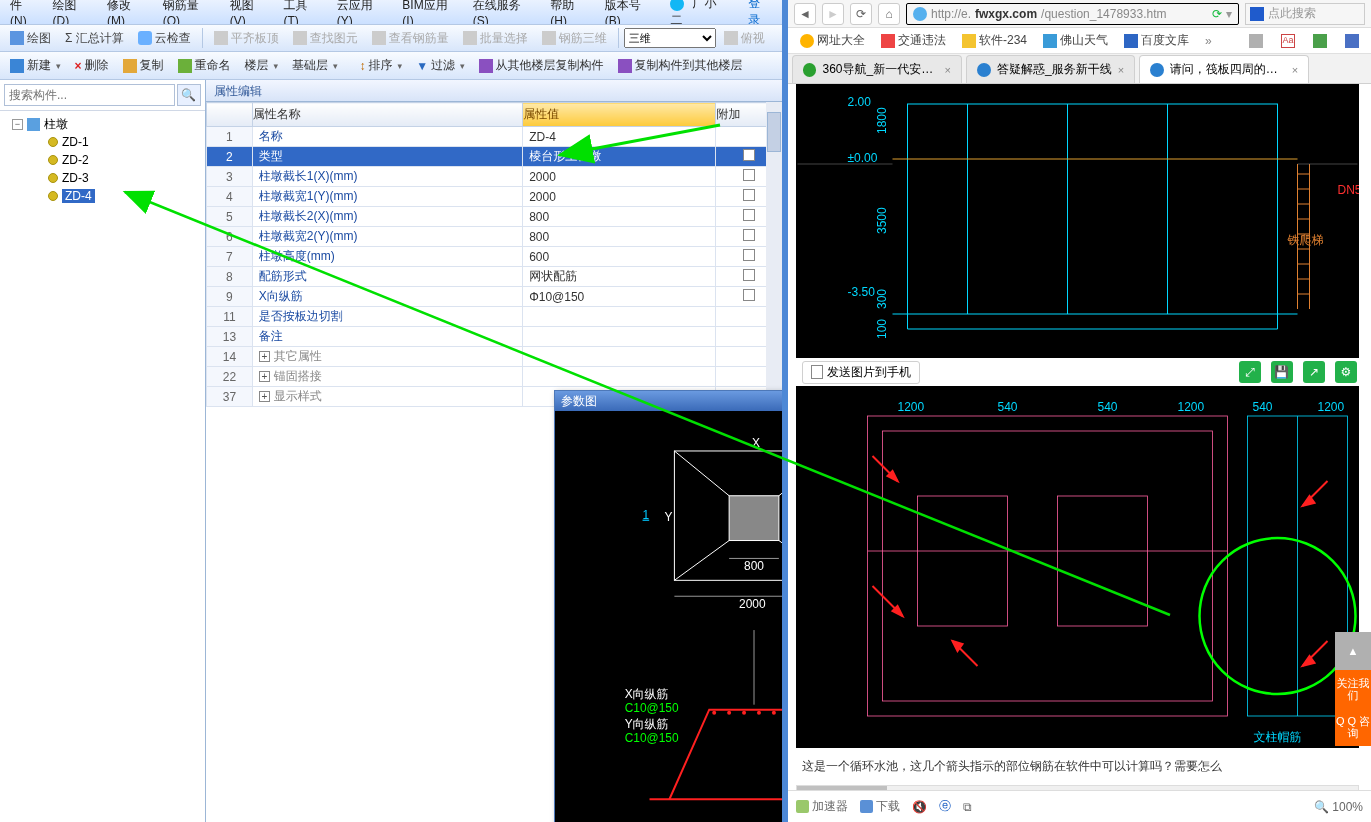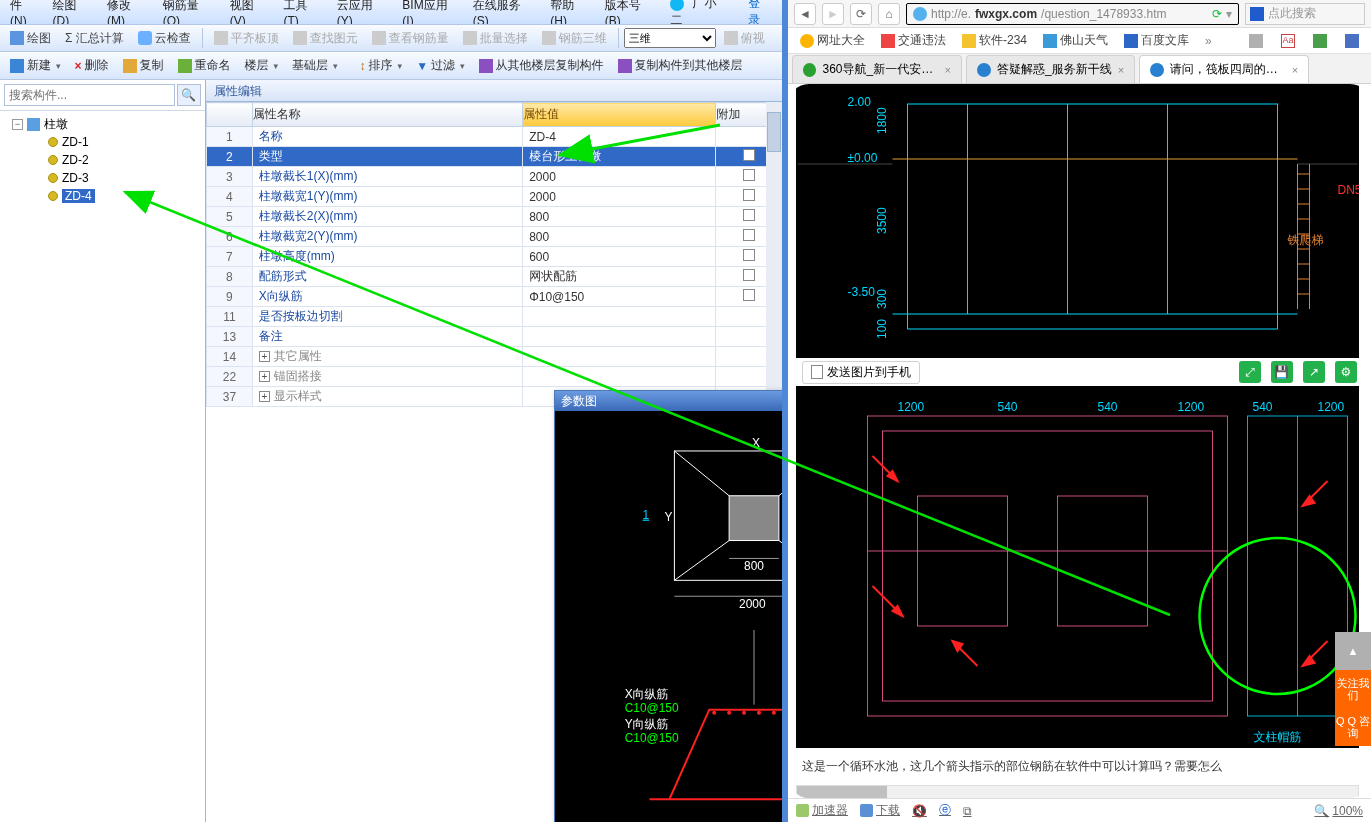--- a/index.html
+++ b/index.html
@@ -69,36 +69,36 @@
 .addr .bold { color:#333; font-weight:bold;}
 .searchbox { width:120px; height:22px; border:1px solid #ccc; display:flex; align-items:center; padding:0 4px; color:#999; gap:4px;}
 .bookbar { height:26px; display:flex; align-items:center; gap:4px; padding:0 6px; border-bottom:1px solid #e0e0e0;}
 .bk { display:inline-flex; align-items:center; gap:3px; padding:2px 6px; border-radius:3px; color:#444;}
 .bk .bi { width:14px; height:14px; display:inline-block;}
 .br-tabs { height:30px; display:flex; align-items:flex-end; border-bottom:1px solid #d0d0d0; background:#f2f2f2;}
 .btab { height:28px; padding:0 10px; display:flex; align-items:center; gap:6px; border:1px solid #d0d0d0; border-bottom:none; background:#e8e8e8; border-radius:4px 4px 0 0; margin-left:4px; max-width:170px;}
 .btab.active { background:#fff; }
 .btab .fav { width:14px; height:14px; border-radius:50%; display:inline-block;}
 .btab .x { color:#888; font-size:11px;}
-.page { flex:1; background:#fff; overflow:hidden; position:relative; padding:0 0 0 0px;border-radius:21px;}
+.page { flex:1; background:#fff; overflow:hidden; position:relative; padding:0 0 0 0px;}
 .page .cad1, .page .cad2 { background:#000; position:relative;}
 .page .cad1 { height:274px; margin:0 12px 0 8px;}
 .page .toolrow { height:28px; display:flex; align-items:center; gap:10px; padding:0 14px; justify-content:flex-end;}
 .page .toolrow .phone { margin-right:auto; display:flex; align-items:center; gap:4px; border:1px solid #d0d0d0; padding:2px 8px; border-radius:3px; color:#000000;}
 .page .toolrow .sq { width:22px; height:22px; background:#22b14a; border-radius:3px; display:flex; align-items:center; justify-content:center; color:#fff;}
 .page .cad2 { height:362px; margin:0 12px 0 8px;}
 .page .qtext { padding:10px 14px; color:#333;}
 .page .hscroll { height:16px; margin:0 12px 0 8px; background:#f0f0f0; border:1px solid #ddd; position:relative;}
 .page .hscroll .th { position:absolute; left:0; top:0; height:14px; width:90px; background:#c0c0c0;}
 
 .rt-floats { position:absolute; right:0; top:548px; display:flex; flex-direction:column;}
 .rt-floats .f { width:36px; height:38px; color:#fff; display:flex; align-items:center; justify-content:center; text-align:center; line-height:1.1; font-size:11px;}
 .rt-floats .top { background:#b0b0b0;}
 .rt-floats .red { background:#ff6600;}
-.status { height:24px; border-top:1px solid #ddd; display:flex; align-items:center; gap:12px; padding:0 8px; color:#666;text-decoration:underline;}
+.status { height:32px; border-top:1px solid #ddd; display:flex; align-items:center; gap:12px; padding:0 8px; color:#666;}
 .status .sitem { display:inline-flex; align-items:center; gap:3px;}
 .status .right { margin-left:auto; display:flex; gap:10px; align-items:center;}
 .sico { width:13px; height:13px; display:inline-block; background:#9ac86b; border-radius:2px;}
 
 
 .annot { position:absolute; inset:0; pointer-events:none; }
 </style>
 </head>
 <body>
 

